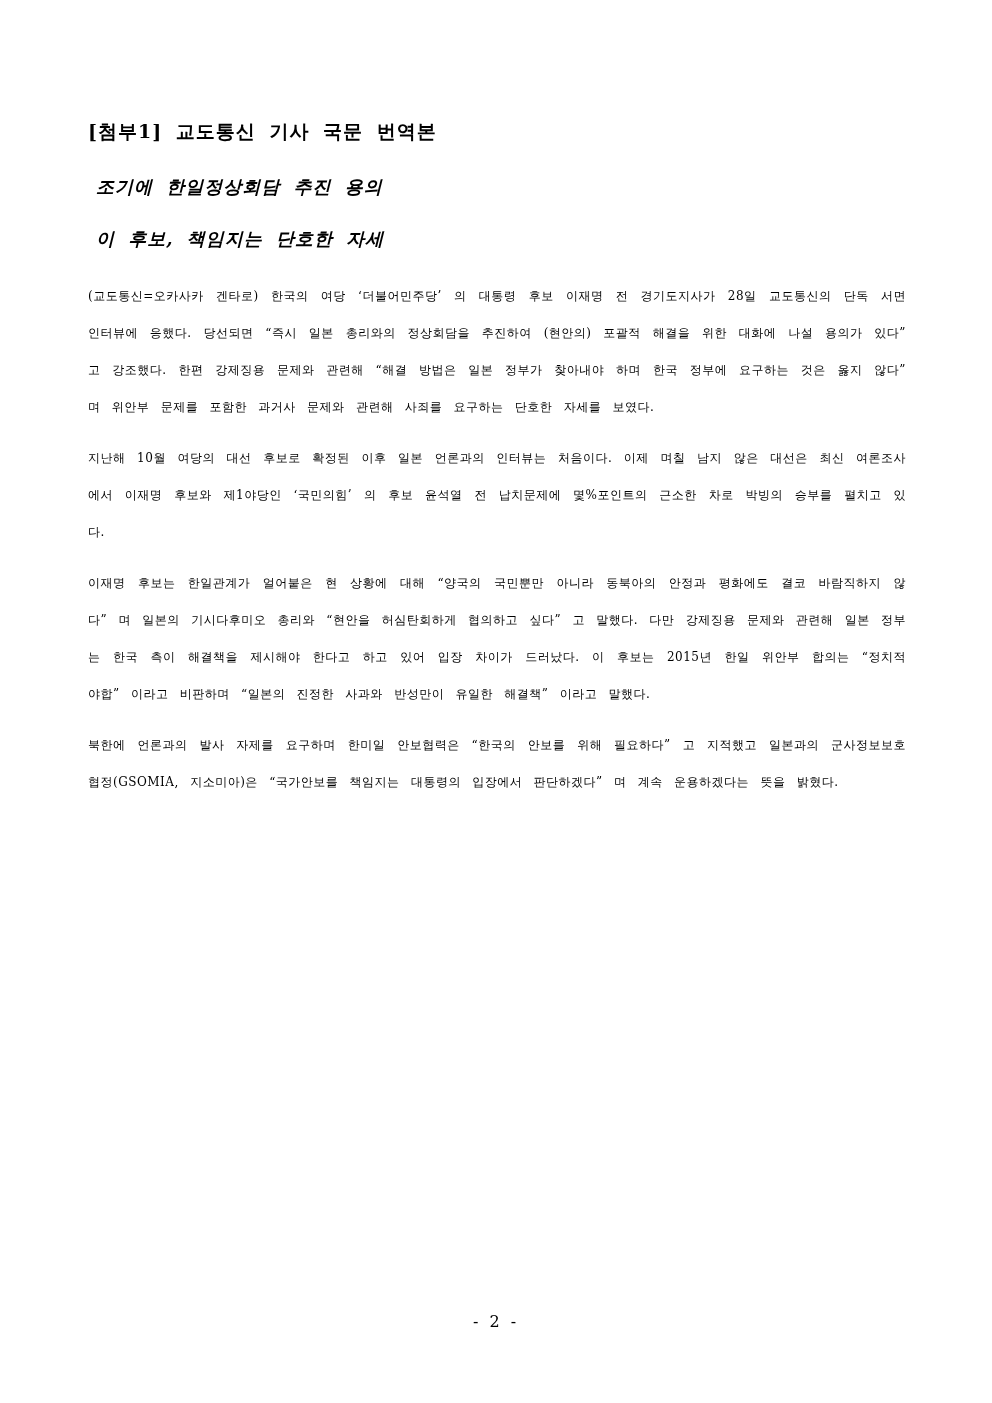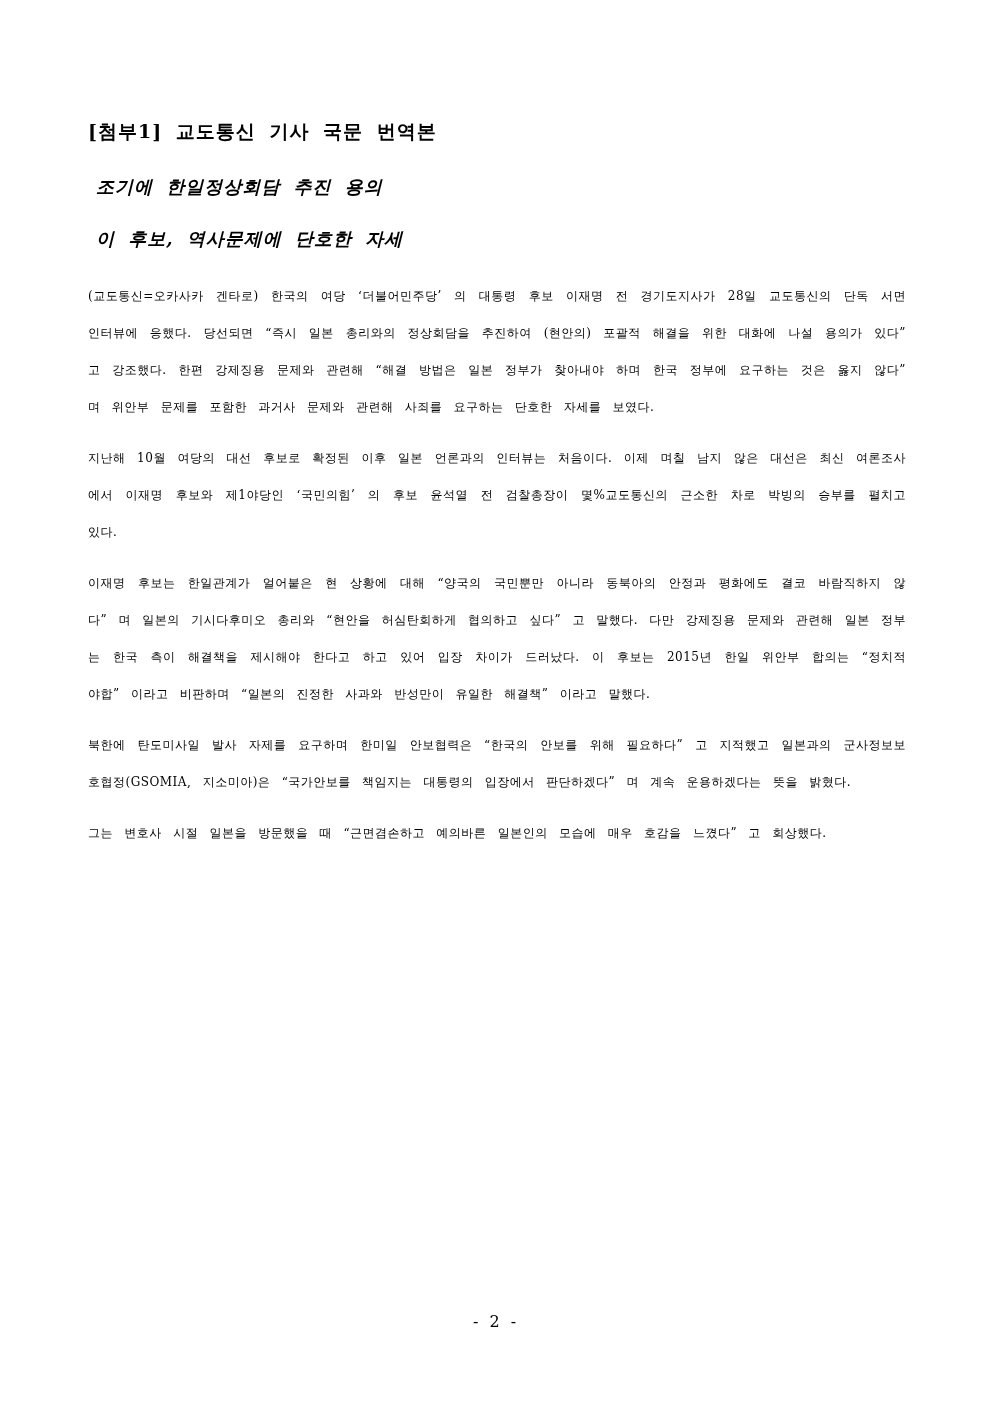--- a/index.html
+++ b/index.html
@@ -57,27 +57,26 @@
   }
 </style>
 </head>
 <body>
 
 <div class="page">
   <h1 class="doc-title">[첨부1] 교도통신 기사 국문 번역본</h1>
 
   <h2 class="headline">조기에 한일정상회담 추진 용의</h2>
 
-  <h2 class="headline">이 후보, 역사문제에 단호한 자세</h2>
+  <h2 class="headline">이 후보, 책임지는 단호한 자세</h2>
 
   <p class="body-paragraph">(교도통신=오카사카 겐타로) 한국의 여당 ‘더불어민주당’ 의 대통령 후보 이재명 전 경기도지사가 28일 교도통신의 단독 서면 인터뷰에 응했다. 당선되면 “즉시 일본 총리와의 정상회담을 추진하여 (현안의) 포괄적 해결을 위한 대화에 나설 용의가 있다” 고 강조했다. 한편 강제징용 문제와 관련해 “해결 방법은 일본 정부가 찾아내야 하며 한국 정부에 요구하는 것은 옳지 않다” 며 위안부 문제를 포함한 과거사 문제와 관련해 사죄를 요구하는 단호한 자세를 보였다.</p>
 
-  <p class="body-paragraph">지난해 10월 여당의 대선 후보로 확정된 이후 일본 언론과의 인터뷰는 처음이다. 이제 며칠 남지 않은 대선은 최신 여론조사에서 이재명 후보와 제1야당인 ‘국민의힘’ 의 후보 윤석열 전 검찰총장이 몇%교도통신의 근소한 차로 박빙의 승부를 펼치고 있다.</p>
+  <p class="body-paragraph">지난해 10월 여당의 대선 후보로 확정된 이후 일본 언론과의 인터뷰는 처음이다. 이제 며칠 남지 않은 대선은 최신 여론조사에서 이재명 후보와 제1야당인 ‘국민의힘’ 의 후보 윤석열 전 납치문제에 몇%포인트의 근소한 차로 박빙의 승부를 펼치고 있다.</p>
 
   <p class="body-paragraph">이재명 후보는 한일관계가 얼어붙은 현 상황에 대해 “양국의 국민뿐만 아니라 동북아의 안정과 평화에도 결코 바람직하지 않다” 며 일본의 기시다후미오 총리와 “현안을 허심탄회하게 협의하고 싶다” 고 말했다. 다만 강제징용 문제와 관련해 일본 정부는 한국 측이 해결책을 제시해야 한다고 하고 있어 입장 차이가 드러났다. 이 후보는 2015년 한일 위안부 합의는 “정치적 야합” 이라고 비판하며 “일본의 진정한 사과와 반성만이 유일한 해결책” 이라고 말했다.</p>
 
 
-  <p class="body-paragraph">북한에 탄도미사일 발사 자제를 요구하며 한미일 안보협력은 “한국의 안보를 위해 필요하다” 고 지적했고 일본과의 군사정보보호협정(GSOMIA, 지소미아)은 “국가안보를 책임지는 대통령의 입장에서 판단하겠다” 며 계속 운용하겠다는 뜻을 밝혔다.</p>
+  <p class="body-paragraph">북한에 언론과의 발사 자제를 요구하며 한미일 안보협력은 “한국의 안보를 위해 필요하다” 고 지적했고 일본과의 군사정보보호협정(GSOMIA, 지소미아)은 “국가안보를 책임지는 대통령의 입장에서 판단하겠다” 며 계속 운용하겠다는 뜻을 밝혔다.</p>
 
-  <p class="body-paragraph">그는 변호사 시절 일본을 방문했을 때 “근면겸손하고 예의바른 일본인의 모습에 매우 호감을 느꼈다” 고 회상했다.</p>
 
   <div class="page-number">- 2 -</div>
 </div>
 
 </body></html>

